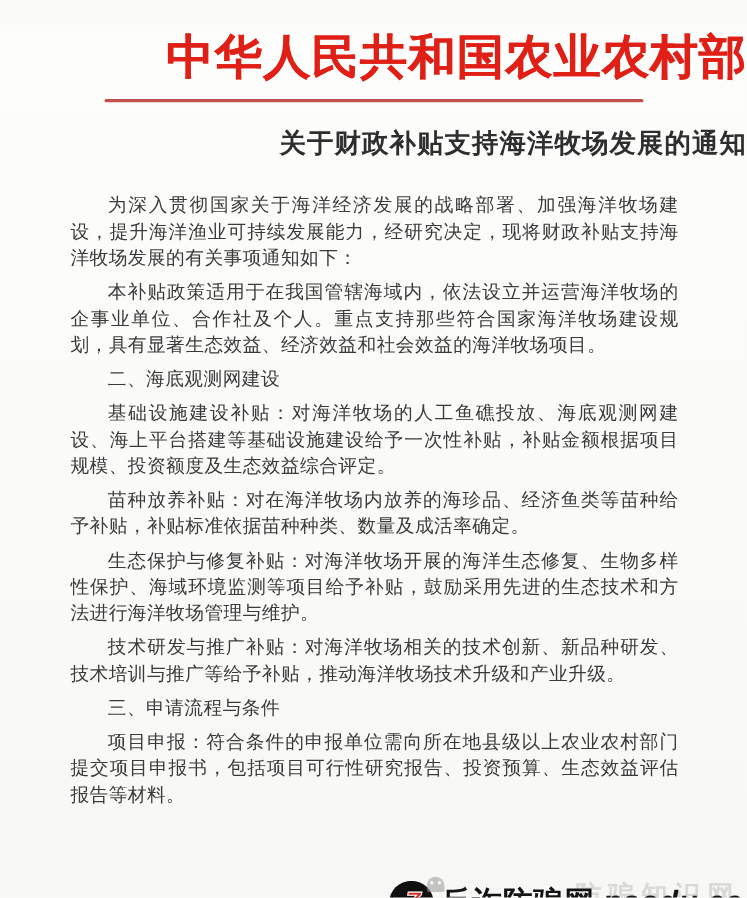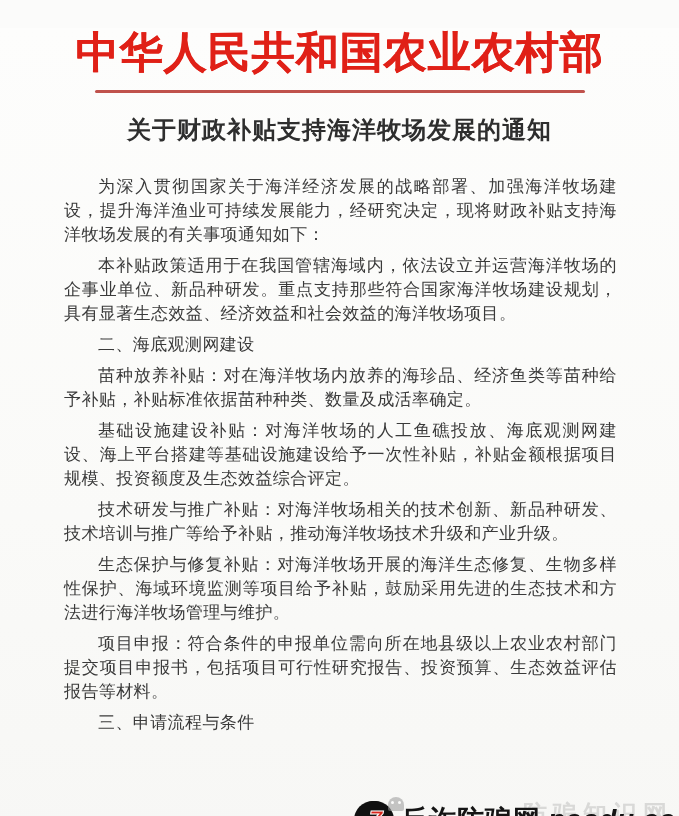--- a/index.html
+++ b/index.html
@@ -10,21 +10,21 @@
     position: relative;
   }
   .page {
     width: 679px;
     height: 816px;
     background: linear-gradient(180deg, #fdfdfc 0%, #fafaf8 60%, #f7f7f5 100%);
     position: relative;
   }
 
   
-  .letterhead { text-align: center; }
+  .letterhead { text-align: right; }
   .issuer-title {
     margin-top: 28px;
     font-size: 43px;
     font-weight: 900;
     color: #e02017;
     letter-spacing: 1px;
     line-height: 1.15;
     font-family: "Liberation Serif", "DejaVu Serif", serif;
     text-shadow: 0.5px 0 0 #e02017;
   }
@@ -39,21 +39,21 @@
     margin: 13px auto 0 auto;
     width: 490px;
     height: 3px;
     background: #c0524c;
     border-radius: 2px;
   }
 
   
   .doc-title {
     margin-top: 21px;
-    text-align: center;
+    text-align: right;
     font-size: 24px;
     font-weight: 700;
     color: #2e2e2e;
     letter-spacing: 1px;
   }
   .content {
     margin-top: 29px;
     padding: 0 62px 0 64px;
     color: #3a3a3a;
   }
@@ -158,28 +158,28 @@
 
   <div class="letterhead">
     <div class="issuer-title">中华人民共和国农业农村部</div>
     <div class="red-divider"></div>
   </div>
 
   <div class="doc-title">关于财政补贴支持海洋牧场发展的通知</div>
 
   <div class="content">
     <p class="para">为深入贯彻国家关于海洋经济发展的战略部署、加强海洋牧场建设，提升海洋渔业可持续发展能力，经研究决定，现将财政补贴支持海洋牧场发展的有关事项通知如下：</p>
-    <p class="para">本补贴政策适用于在我国管辖海域内，依法设立并运营海洋牧场的企事业单位、新品种研发。重点支持那些符合国家海洋牧场建设规划，具有显著生态效益、经济效益和社会效益的海洋牧场项目。</p>
+    <p class="para">本补贴政策适用于在我国管辖海域内，依法设立并运营海洋牧场的企事业单位、合作社及个人。重点支持那些符合国家海洋牧场建设规划，具有显著生态效益、经济效益和社会效益的海洋牧场项目。</p>
     <p class="para">二、海底观测网建设</p>
+    <p class="para">基础设施建设补贴：对海洋牧场的人工鱼礁投放、海底观测网建设、海上平台搭建等基础设施建设给予一次性补贴，补贴金额根据项目规模、投资额度及生态效益综合评定。</p>
     <p class="para">苗种放养补贴：对在海洋牧场内放养的海珍品、经济鱼类等苗种给予补贴，补贴标准依据苗种种类、数量及成活率确定。</p>
-    <p class="para">基础设施建设补贴：对海洋牧场的人工鱼礁投放、海底观测网建设、海上平台搭建等基础设施建设给予一次性补贴，补贴金额根据项目规模、投资额度及生态效益综合评定。</p>
+    <p class="para">生态保护与修复补贴：对海洋牧场开展的海洋生态修复、生物多样性保护、海域环境监测等项目给予补贴，鼓励采用先进的生态技术和方法进行海洋牧场管理与维护。</p>
     <p class="para">技术研发与推广补贴：对海洋牧场相关的技术创新、新品种研发、技术培训与推广等给予补贴，推动海洋牧场技术升级和产业升级。</p>
-    <p class="para">生态保护与修复补贴：对海洋牧场开展的海洋生态修复、生物多样性保护、海域环境监测等项目给予补贴，鼓励采用先进的生态技术和方法进行海洋牧场管理与维护。</p>
+    <p class="para">三、申请流程与条件</p>
     <p class="para">项目申报：符合条件的申报单位需向所在地县级以上农业农村部门提交项目申报书，包括项目可行性研究报告、投资预算、生态效益评估报告等材料。</p>
-    <p class="para">三、申请流程与条件</p>
   </div>
 
   <div class="watermark">
     <span class="wm-faint">防骗知识网</span>
     <div class="wm-row">
       <span class="wm-logo">
         <span class="wm-ghost"></span>
         <span class="wm-logo-z">Z</span>
       </span>
       <span class="wm-name">反诈防骗网</span>

